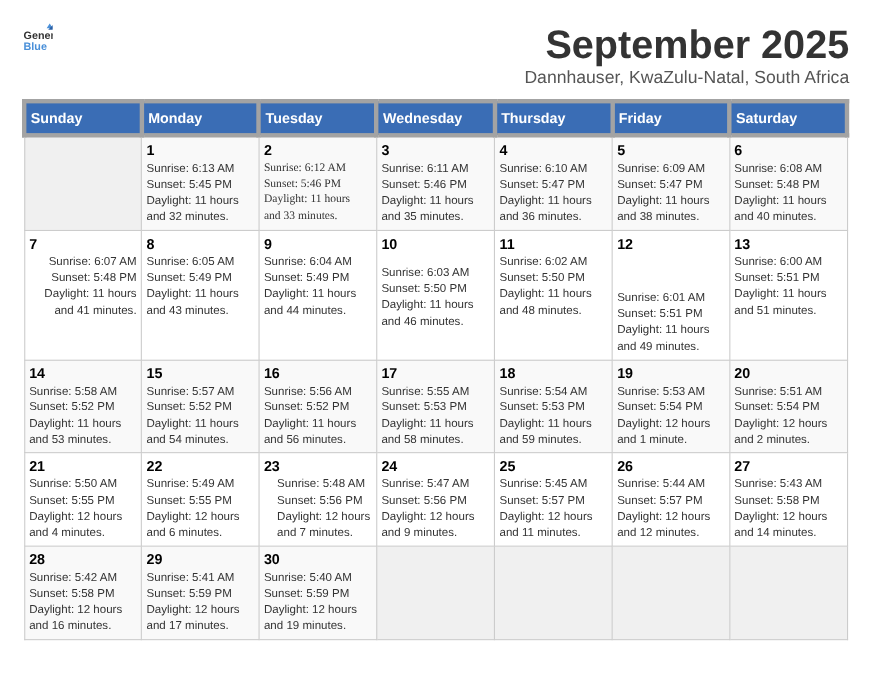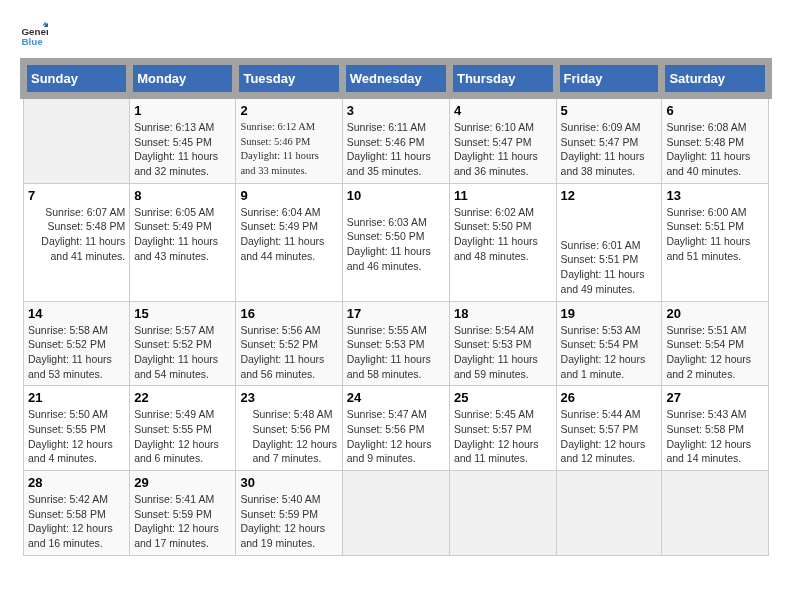--- a/index.html
+++ b/index.html
@@ -41,21 +41,21 @@
       width: 100%;
       border-collapse: collapse;
       font-size: 11px;
     }
     thead tr th {
       background-color: #3a6db5;
       color: #fff;
       padding: 6px 4px;
       text-align: left;
       font-size: 13px;
-      border: 7px solid #a3a3a3;
+      border: 4px solid #a3a3a3;
     }
     tbody tr td {
       border: 1px solid #ccc;
       vertical-align: top;
       padding: 4px;
       height: 80px;
       width: 108px;
     }
     tbody tr:nth-child(odd) td {
       background-color: #f9f9f9;
@@ -84,20 +84,22 @@
 <div class="header-area">
   <div class="logo">
     <svg class="logo-icon" viewBox="0 0 40 40">
       <text x="2" y="22" font-size="14" font-weight="bold" fill="#333">General</text>
       <text x="2" y="36" font-size="14" font-weight="bold" fill="#4a90d9">Blue</text>
       <polygon points="32,8 40,8 36,2" fill="#4a90d9"></polygon>
       <polygon points="34,10 40,10 40,4" fill="#2a5fa5"></polygon>
     </svg>
   </div>
   <div class="title-block">
+    <div class="month-title">September 2025</div>
+    <div class="subtitle">Dannhauser, KwaZulu-Natal, South Africa</div>
   </div>
 </div>
 
 <table>
   <thead>
     <tr>
     <th>Sunday</th>
         <th>Monday</th>
         <th>Tuesday</th>
         <th>Wednesday</th>

